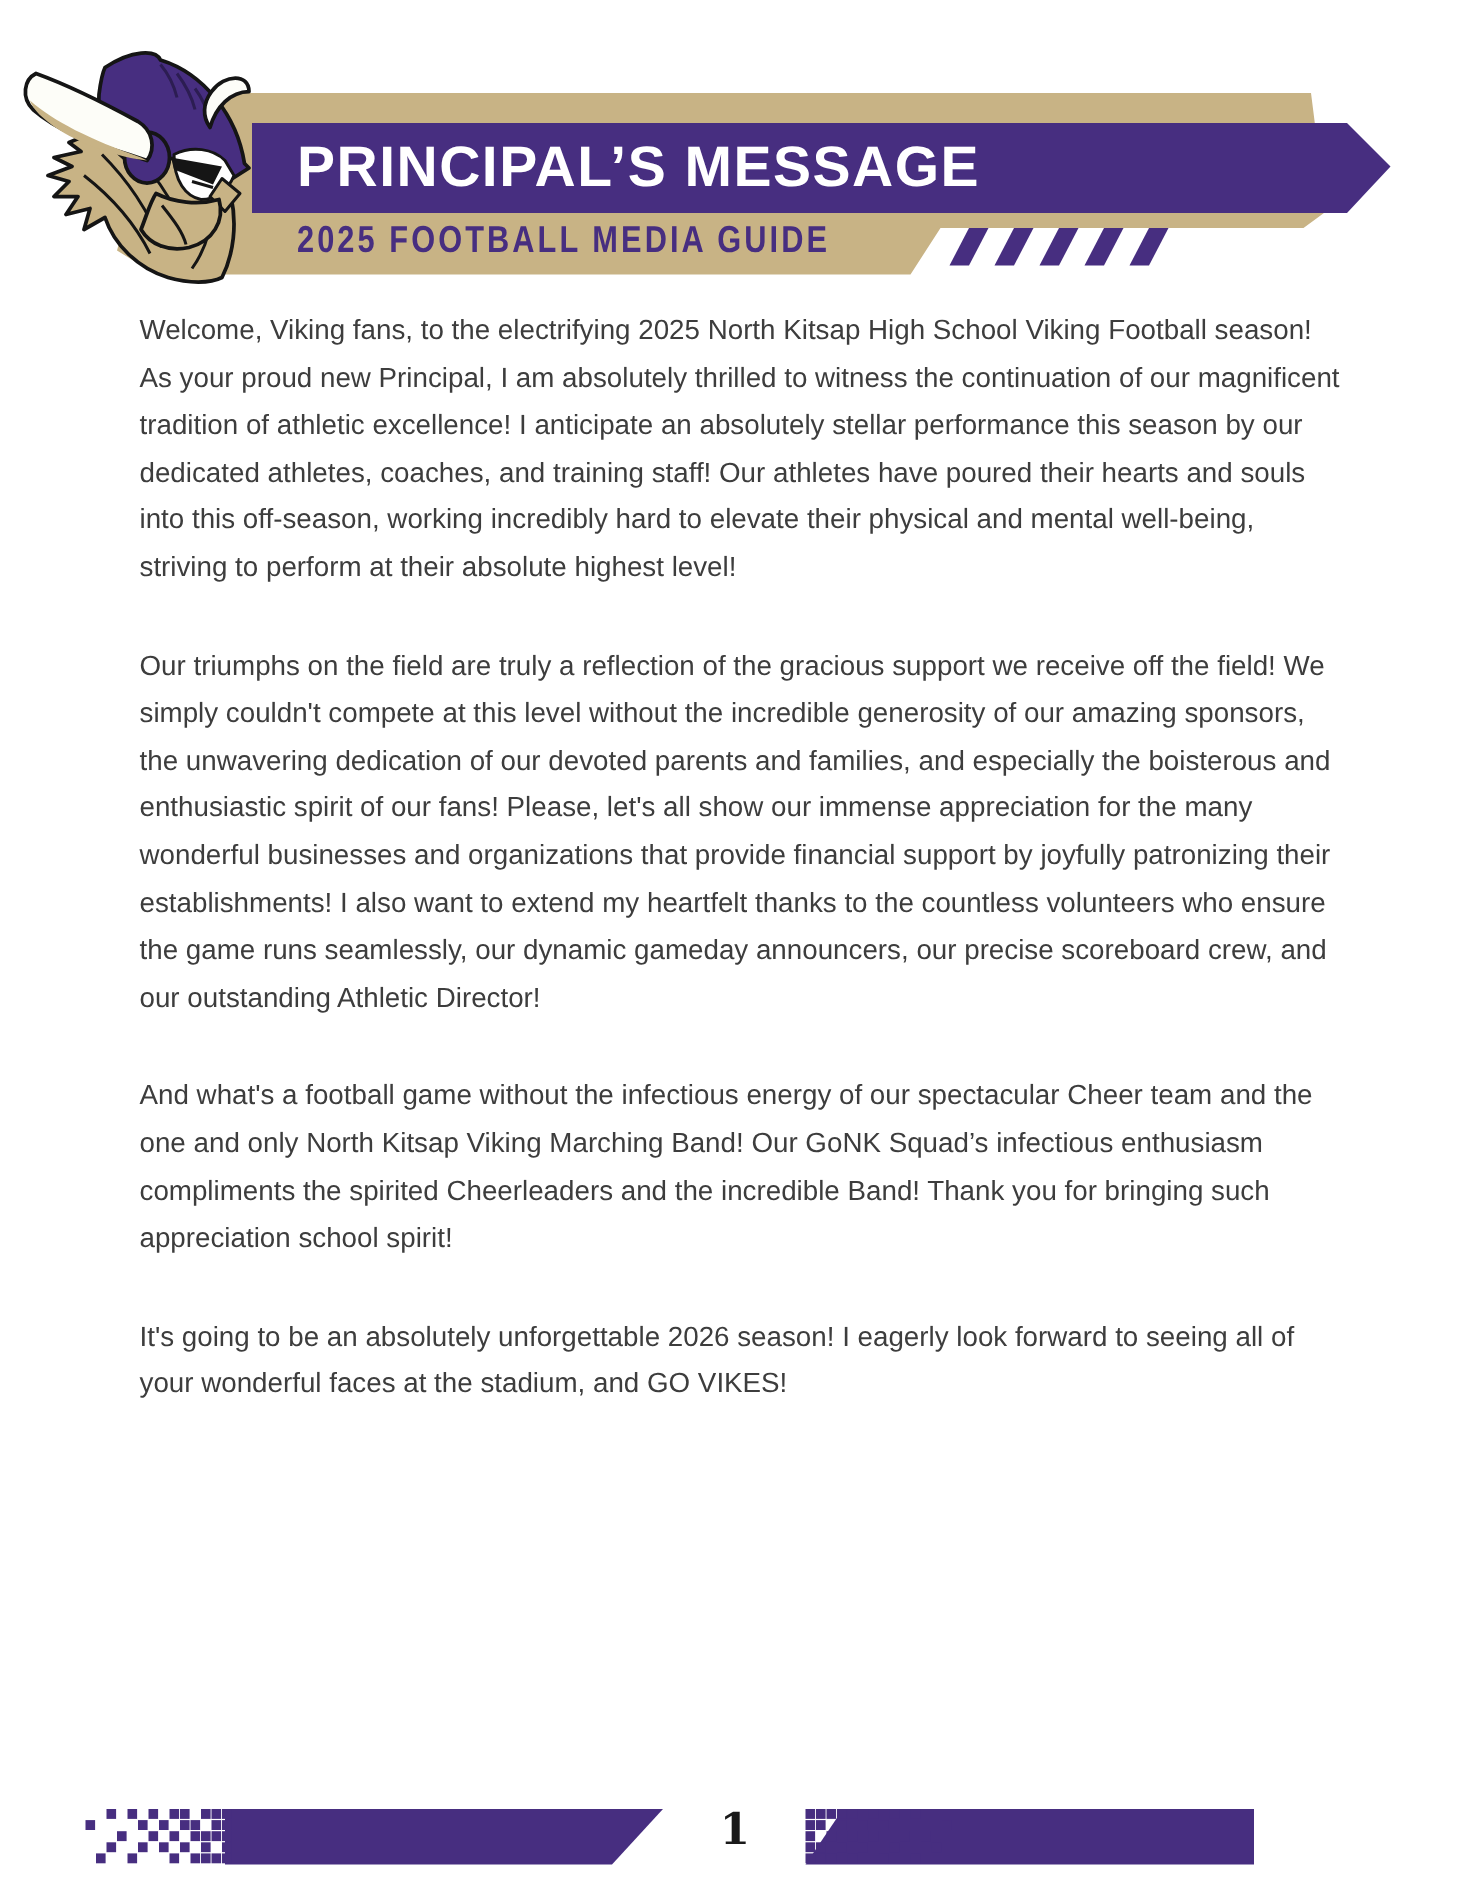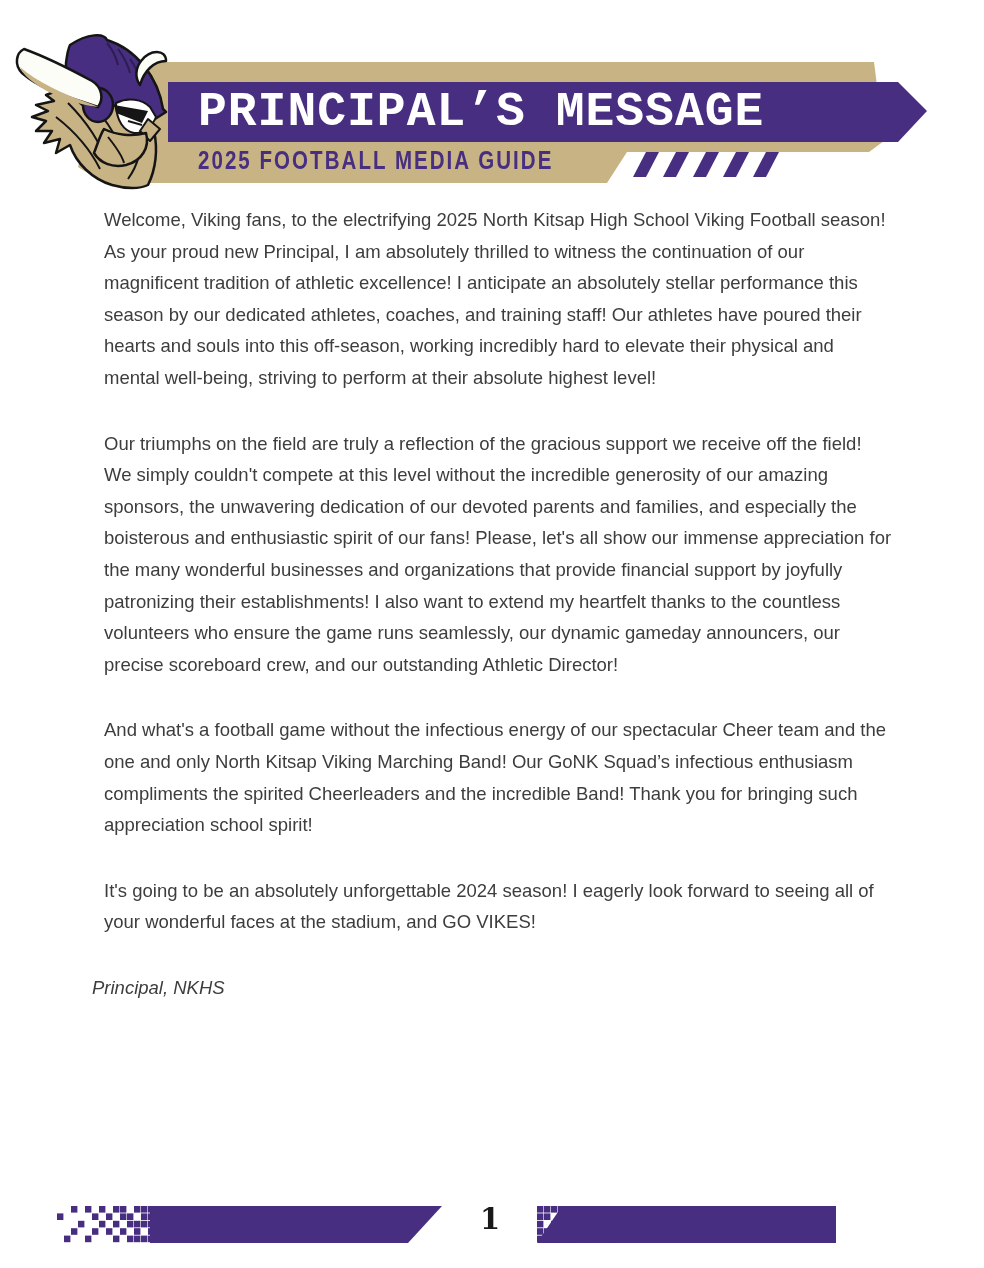--- a/index.html
+++ b/index.html
@@ -3,33 +3,33 @@
 <meta charset="utf-8">
 <style>
   html,body{margin:0;padding:0;background:#ffffff;}
   body{width:984px;height:1268px;position:relative;font-family:"Liberation Sans",sans-serif;overflow:hidden;}
   .page{position:absolute;inset:0;background:#fff;}
 
   
   .header-decor{position:absolute;left:0;top:0;width:984px;height:210px;}
   .page-title{
     position:absolute;left:198px;top:82px;height:60px;display:flex;align-items:center;
-    font-family:Liberation Mono, monospace;font-weight:bold;font-size:48px;color:#ffffff;
+    font-family:Liberation Sans, sans-serif;font-weight:bold;font-size:38px;color:#ffffff;
     letter-spacing:1px;white-space:nowrap;
   }
   .page-subtitle{
     position:absolute;left:198px;top:147px;height:26px;display:flex;align-items:center;
     font-family:"Liberation Sans",sans-serif;font-weight:bold;font-size:25px;color:var(--purple,#472E80);
     letter-spacing:2.5px;white-space:nowrap;transform:scaleX(0.82);transform-origin:left center;
   }
   .mascot{position:absolute;left:8px;top:33px;width:200px;height:170px;}
 
   
   .content{position:absolute;left:92px;top:204px;width:802px;color:#3d3d3d;}
-  .content p{margin:0 0 34px 12px;font-size:18.5px;line-height:31.6px;}
+  .content p{margin:0 0 34px 1px;font-size:18.5px;line-height:31.6px;}
   .sig-name{font-weight:bold;margin:0 !important;}
   .sig-role{font-style:italic;margin:0 !important;}
 
   
   .footer-left,.footer-right{position:absolute;top:1195px;width:400px;height:60px;}
   .footer-left{left:50px;}
   .footer-right{left:535px;}
   .page-number{
     position:absolute;left:442px;top:1202px;width:96px;text-align:center;
     font-family:"DejaVu Serif",serif;font-weight:bold;font-size:29px;color:#191919;
@@ -94,22 +94,21 @@
 
       <path fill="#C8B385" d="M96,96 C108,102 124,104 138,100 C142,114 134,128 118,132 C104,135 92,130 86,120 C90,110 92,102 96,96 Z"></path>
       <path d="M100,104 C108,114 114,122 116,130" fill="none" stroke-width="2"></path>
     </g>
   </svg>
 
   <main class="content">
     <p>Welcome, Viking fans, to the electrifying 2025 North Kitsap High School Viking Football season! As your proud new Principal, I am absolutely thrilled to witness the continuation of our magnificent tradition of athletic excellence! I anticipate an absolutely stellar performance this season by our dedicated athletes, coaches, and training staff! Our athletes have poured their hearts and souls into this off-season, working incredibly hard to elevate their physical and mental well-being, striving to perform at their absolute highest level!</p>
     <p>Our triumphs on the field are truly a reflection of the gracious support we receive off the field! We simply couldn't compete at this level without the incredible generosity of our amazing sponsors, the unwavering dedication of our devoted parents and families, and especially the boisterous and enthusiastic spirit of our fans! Please, let's all show our immense appreciation for the many wonderful businesses and organizations that provide financial support by joyfully patronizing their establishments! I also want to extend my heartfelt thanks to the countless volunteers who ensure the game runs seamlessly, our dynamic gameday announcers, our precise scoreboard crew, and our outstanding Athletic Director!</p>
     <p>And what's a football game without the infectious energy of our spectacular Cheer team and the one and only North Kitsap Viking Marching Band! Our GoNK Squad’s infectious enthusiasm compliments the spirited Cheerleaders and the incredible Band! Thank you for bringing such appreciation school spirit!</p>
-    <p>It's going to be an absolutely unforgettable 2024 season! I eagerly look forward to seeing all of your wonderful faces at the stadium, and GO VIKES!</p>
-    <p class="sig-role">Principal, NKHS</p>
+    <p>It's going to be an absolutely unforgettable 2026 season! I eagerly look forward to seeing all of your wonderful faces at the stadium, and GO VIKES!</p>
   </main>
 
   <svg class="footer-left" viewBox="0 0 400 60" xmlns="http://www.w3.org/2000/svg">
     <polygon fill="#472E80" points="100,11 392,11 358,48 100,48"></polygon>
     <g id="pxL">
         <rect x="7" y="18.4" width="6.4" height="6.6" fill="#472E80"></rect>
         <rect x="14" y="40.6" width="6.4" height="6.6" fill="#472E80"></rect>
         <rect x="21" y="11" width="6.4" height="6.6" fill="#472E80"></rect>
         <rect x="21" y="33.2" width="6.4" height="6.6" fill="#472E80"></rect>
         <rect x="28" y="25.8" width="6.4" height="6.6" fill="#472E80"></rect>

